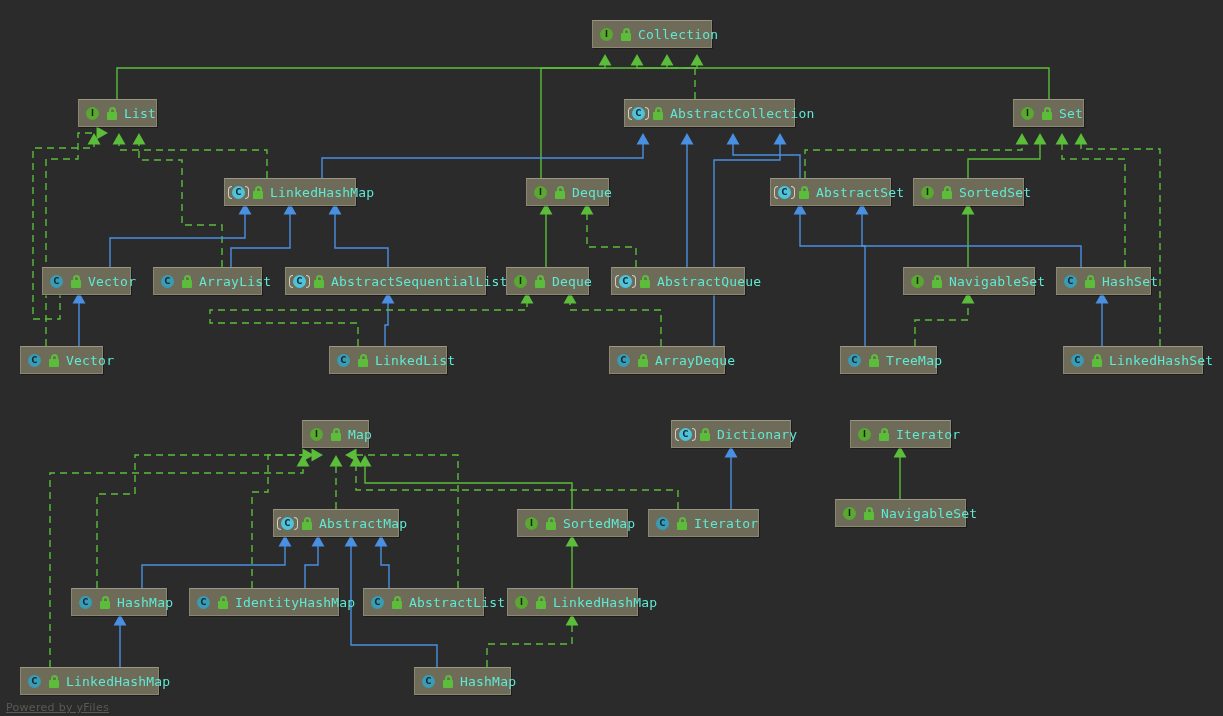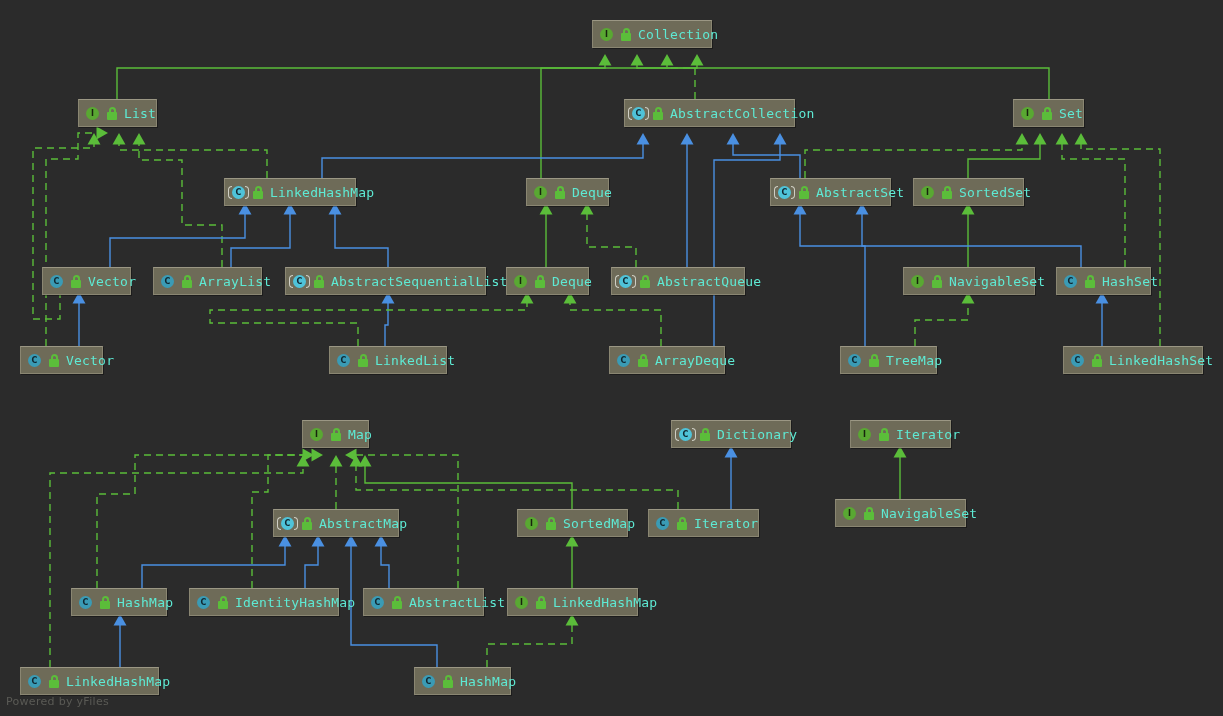--- a/index.html
+++ b/index.html
@@ -95,25 +95,26 @@
   .lock-icon .body {
     position: absolute;
     left: 0; top: 5px;
     width: 10px; height: 8px;
     background: #5bbd3a;
     border-radius: 1px;
   }
   #watermark {
     position: absolute;
     left: 6px;
-    bottom: 8px;
+    bottom: 2px;
     font-family: "DejaVu Sans", sans-serif;
     font-size: 11px;
     color: #5a5a55;
     letter-spacing: 0.3px;
+    text-decoration: underline;
   }
 </style>
 </head>
 <body>
 
 <div id="canvas">
 
   <svg id="edge-layer" xmlns="http://www.w3.org/2000/svg">
       <polyline points="117,99 117,68 605,68 605,65" fill="none" stroke="#5bbd3a" stroke-width="1.4"></polyline>
       <polygon points="605,54 611.5,65.5 598.5,65.5" fill="#5bbd3a"></polygon>

